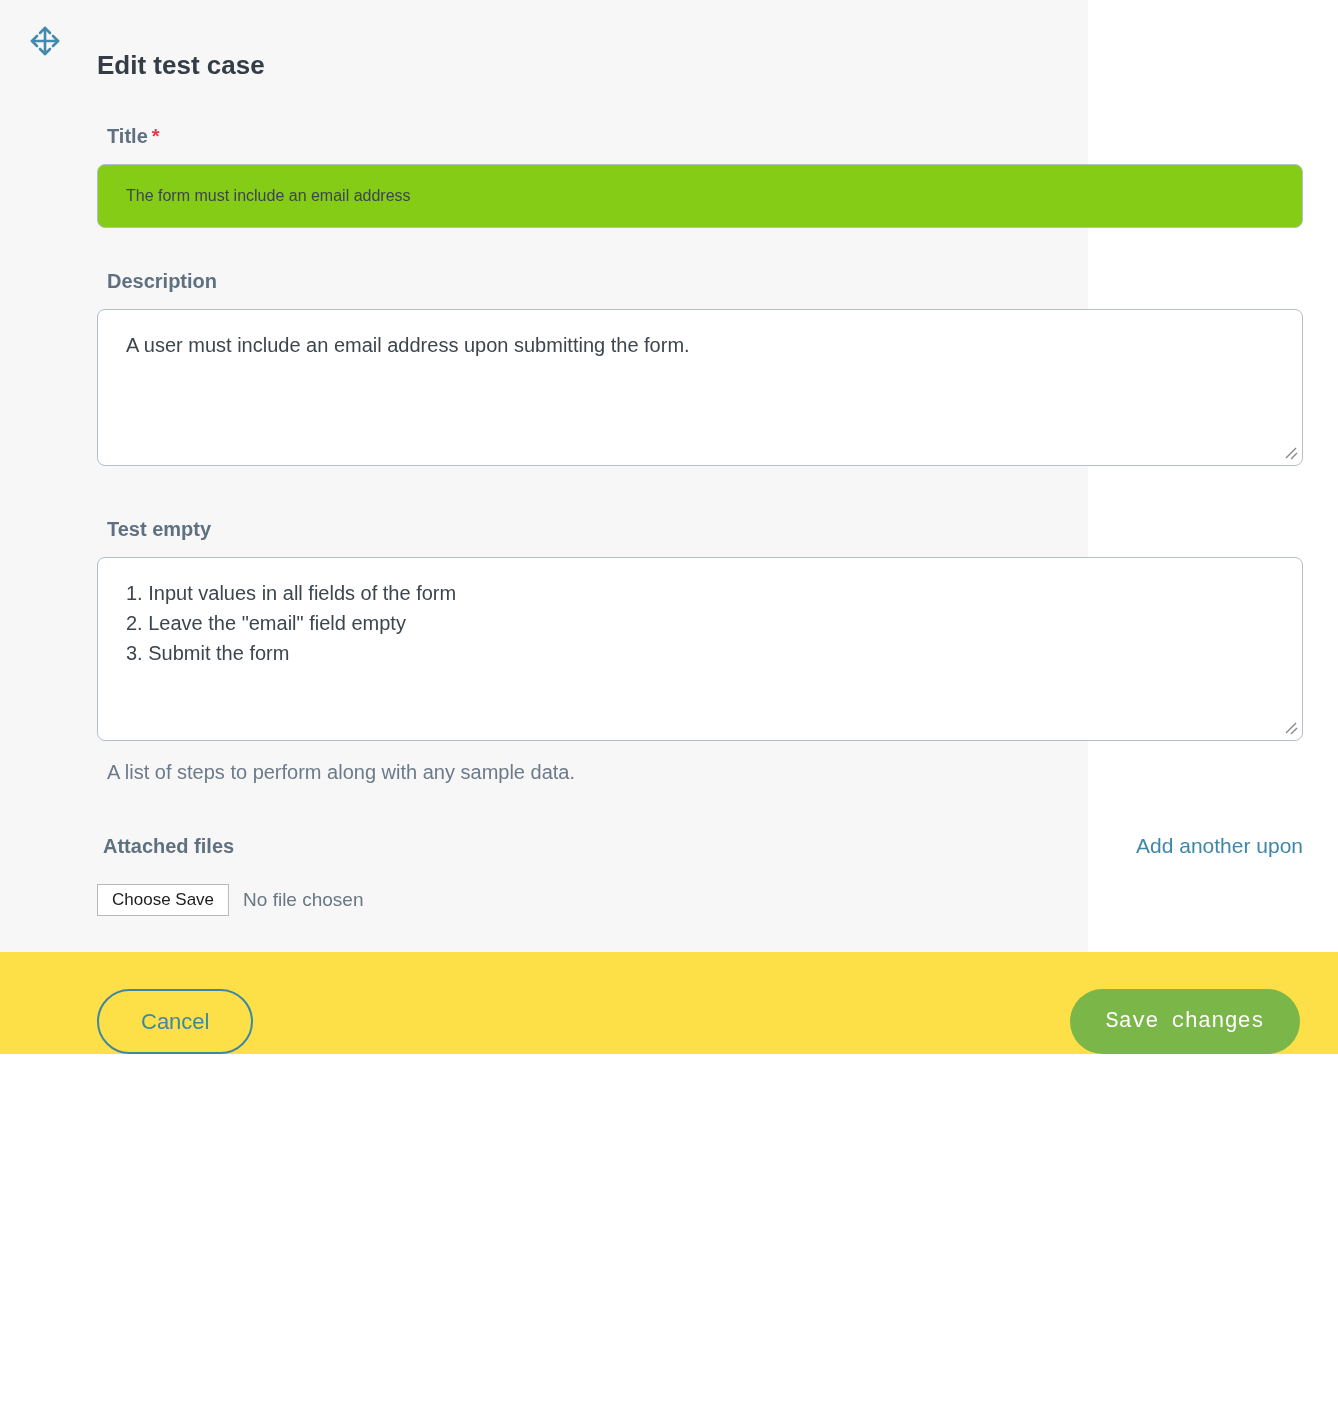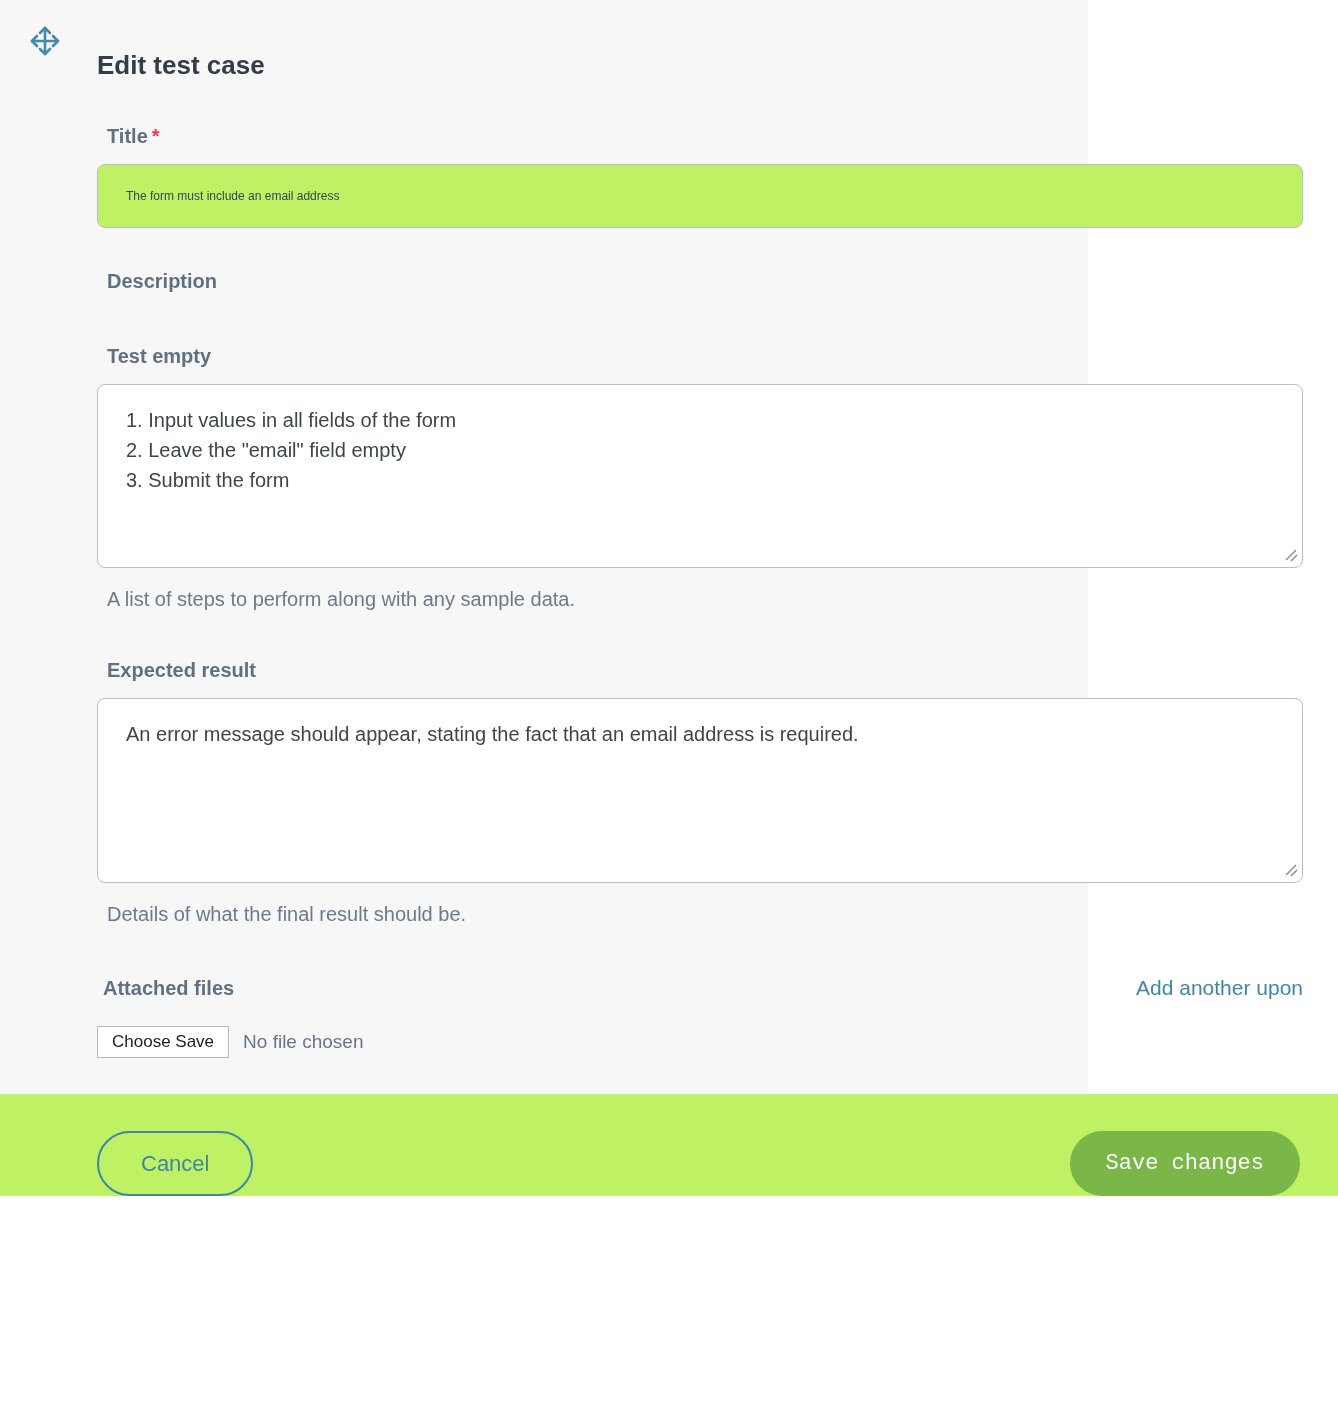--- a/index.html
+++ b/index.html
@@ -38,25 +38,25 @@
     margin: 8px 0 16px 10px;
     font-size: 20px;
     font-weight: bold;
     color: #5f7080;
   }
   .req { color: #e8384f; font-weight: bold; margin-left: 4px; }
   .text-input {
     width: 100%;
     height: 64px;
     padding: 0 28px;
-    font-size: 12px;
+    font-size: 16px;
     color: #3d454d;
     border: 1px solid #b4bfca;
     border-radius: 8px;
-    background: #bef264;
+    background: #84cc16;
     outline: none;
     font-family: "Liberation Sans", sans-serif;
   }
   .ta-wrap { position: relative; }
   textarea {
     display: block;
     width: 100%;
     padding: 20px 28px;
     font-size: 20px;
     line-height: 30px;
@@ -116,21 +116,21 @@
   .file-status {
     margin-left: 14px;
     font-size: 19px;
     color: #697684;
   }
   .footer {
     display: flex;
     justify-content: space-between;
     align-items: flex-end;
     padding: 37px 38px 0 97px;
-    background: #bef264;
+    background: #fde047;
   }
   .btn {
     height: 65px;
     border-radius: 33px;
     font-size: 22px;
     font-family: "Liberation Sans", sans-serif;
     cursor: pointer;
   }
   .btn-cancel {
     padding: 0 42px;
@@ -168,47 +168,43 @@
 
     <h1 class="page-title">Edit test case</h1>
 
     <div class="field">
       <label class="field-label"><span>Title</span><span class="req">*</span></label>
       <input type="text" class="text-input" value="The form must include an email address" style="">
     </div>
 
     <div class="field" style="margin-top:42px;">
       <label class="field-label">Description</label>
+      <div class="ta-wrap">
+        <textarea class="ta-desc" style="">A user must include an email address upon submitting the form.</textarea>
+        <svg class="grippie" width="14" height="14" viewBox="0 0 14 14">
+          <line x1="2" y1="12" x2="12" y2="2" stroke="#8a8a8a" stroke-width="1.4"></line>
+          <line x1="7" y1="13" x2="13" y2="7" stroke="#8a8a8a" stroke-width="1.4"></line>
+        </svg>
+      </div>
     </div>
 
     <div class="field" style="margin-top:52px;">
       <label class="field-label">Test empty</label>
       <div class="ta-wrap">
         <textarea class="ta-steps" style="">1. Input values in all fields of the form
 2. Leave the "email" field empty
 3. Submit the form</textarea>
         <svg class="grippie" width="14" height="14" viewBox="0 0 14 14">
           <line x1="2" y1="12" x2="12" y2="2" stroke="#8a8a8a" stroke-width="1.4"></line>
           <line x1="7" y1="13" x2="13" y2="7" stroke="#8a8a8a" stroke-width="1.4"></line>
         </svg>
       </div>
       <div class="help">A list of steps to perform along with any sample data.</div>
     </div>
 
-    <div class="field" style="margin-top:48px;">
-      <label class="field-label">Expected result</label>
-      <div class="ta-wrap">
-        <textarea class="ta-expected" style="">An error message should appear, stating the fact that an email address is required.</textarea>
-        <svg class="grippie" width="14" height="14" viewBox="0 0 14 14">
-          <line x1="2" y1="12" x2="12" y2="2" stroke="#8a8a8a" stroke-width="1.4"></line>
-          <line x1="7" y1="13" x2="13" y2="7" stroke="#8a8a8a" stroke-width="1.4"></line>
-        </svg>
-      </div>
-      <div class="help">Details of what the final result should be.</div>
-    </div>
 
     <div class="attached-row">
       <span class="attached-label">Attached files</span>
       <a class="add-file-link">Add another upon</a>
     </div>
 
     <div class="file-row">
       <span class="file-btn">Choose Save</span>
       <span class="file-status">No file chosen</span>
     </div>

